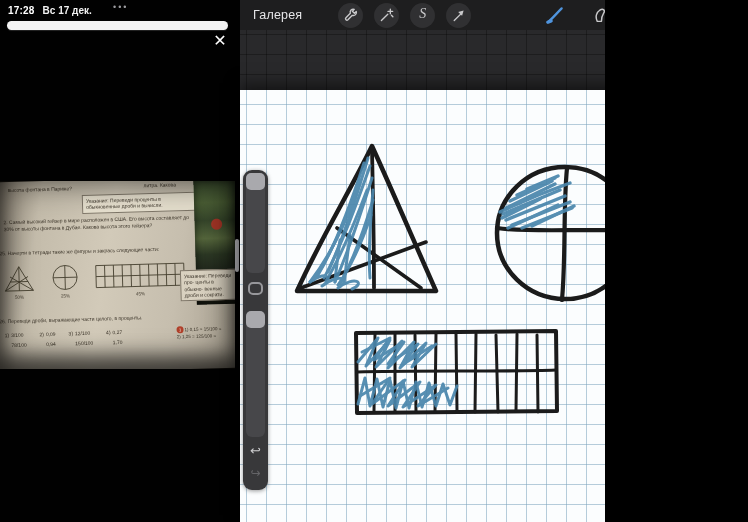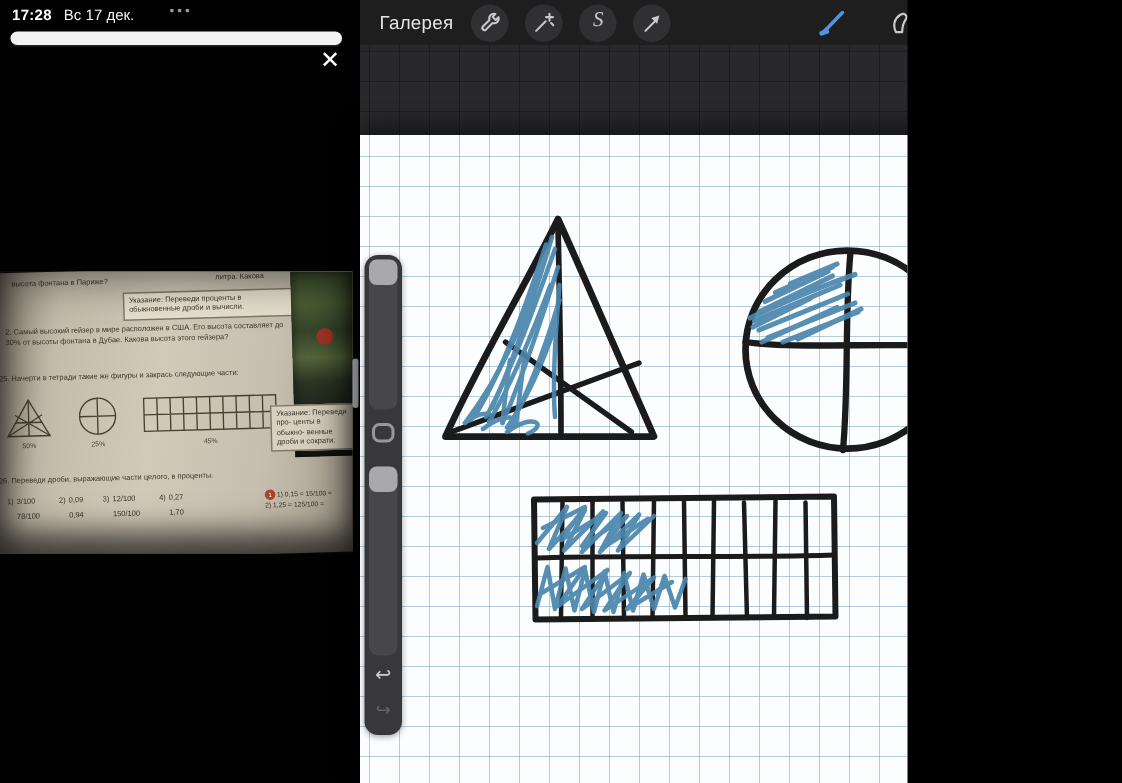--- a/index.html
+++ b/index.html
@@ -4,21 +4,21 @@
 <style>
   html,body{margin:0;padding:0;background:#000;}
   *{box-sizing:border-box;}
   .screen{position:relative;width:605px;height:522px;background:#000;overflow:hidden;
           font-family:"Liberation Sans",sans-serif;-webkit-font-smoothing:antialiased;}
 
   
   .left-app{position:absolute;left:0;top:0;width:240px;height:522px;background:#010101;}
   .status-bar{position:absolute;left:8px;top:3px;width:224px;height:14px;color:#fff;font-size:10px;display:flex;align-items:center;}
   .status-time{font-weight:bold;letter-spacing:.2px;}
-  .status-date{margin-left:8px;font-weight:normal;color:#f2f2f2;}
+  .status-date{margin-left:8px;font-weight:bold;color:#f2f2f2;}
   .status-dots{position:absolute;left:105px;top:-1px;color:#9a9a9e;font-size:9px;letter-spacing:2px;}
   .top-pill{position:absolute;left:7px;top:21px;width:221px;height:9px;border-radius:5px;background:#f3f3f3;box-shadow:0 1px 1px rgba(255,255,255,.15);}
   .close-btn{position:absolute;left:209px;top:30px;width:22px;height:22px;background:none;border:none;color:#fff;font-size:16px;line-height:22px;text-align:center;padding:0;cursor:pointer;font-family:"Liberation Sans",sans-serif;}
 
   
   .photo{position:absolute;left:0;top:181px;width:235px;height:188px;overflow:hidden;background:#17140f;}
   .sheet{position:absolute;left:-4px;top:-2px;right:-4px;bottom:-2px;
          background:linear-gradient(100deg,#8f8677 0%,#c4bcab 18%,#d2cab9 45%,#c6beae 72%,#a79f8f 100%);
          transform:rotate(-1.6deg);color:#3b3429;}
   .photo .vignette{position:absolute;inset:0;box-shadow:inset 0 0 34px rgba(0,0,0,.65), inset 0 -14px 18px rgba(0,0,0,.5);pointer-events:none;}
@@ -42,21 +42,21 @@
   .badge{display:inline-block;width:7px;height:7px;border-radius:50%;background:#b0402a;color:#fff;font-size:4px;text-align:center;line-height:7px;vertical-align:middle;margin-right:1px;}
   .tree-photo{position:absolute;right:1px;top:4px;width:42px;height:124px;z-index:1;
       background-image:
         radial-gradient(circle at 22px 44px, #a23526 0 5px, rgba(162,53,38,0) 6px),
         linear-gradient(#3f5232 0px,#4c6036 22px,#35452a 40px,#55663c 58px,#2c3824 74px,#20261c 92px,#15170f 124px);
       box-shadow:inset 0 0 8px rgba(0,0,0,.6);}
   .photo-scrollbar{position:absolute;left:235px;top:239px;width:4px;height:33px;border-radius:2px;background:#9b9b9f;}
 
   
   .procreate{position:absolute;left:240px;top:0;width:508px;height:522px;}
-  .topbar{position:absolute;left:0;top:0;width:508px;height:30px;background:#1e1e1f;display:flex;align-items:center;z-index:6;}
+  .topbar{position:absolute;left:0;top:0;width:508px;height:30px;background:#1e1e1f;display:flex;align-items:center;z-index:6;gap:24px;}
   .gallery-label{color:#e6e6e8;font-size:12.5px;margin-left:13px;letter-spacing:.2px;}
   .tool-group{display:flex;align-items:center;gap:11px;margin-left:12px;}
   .tool-btn{width:25px;height:25px;border-radius:50%;background:#303032;border:none;padding:0;display:flex;align-items:center;justify-content:center;cursor:pointer;}
   .right-group{position:absolute;right:4px;top:0;height:30px;display:flex;align-items:center;gap:20px;}
   .flat-btn{background:none;border:none;padding:0;width:25px;height:25px;display:flex;align-items:center;justify-content:center;cursor:pointer;}
   .sel-glyph{font-family:"Liberation Serif",serif;font-style:italic;font-size:14px;color:#c9c9cb;transform:translateY(-1px);}
   .color-swatch{width:22px;height:22px;border-radius:50%;background:radial-gradient(circle at 38% 35%, #5b93b1, #44799a 70%);border:none;padding:0;cursor:pointer;}
 
   .offcanvas{position:absolute;left:0;top:30px;width:508px;height:60px;background:#29292b;
      background-image:linear-gradient(to right, rgba(0,0,0,.30) 1px, transparent 1px),linear-gradient(to bottom, rgba(0,0,0,.30) 1px, transparent 1px);

